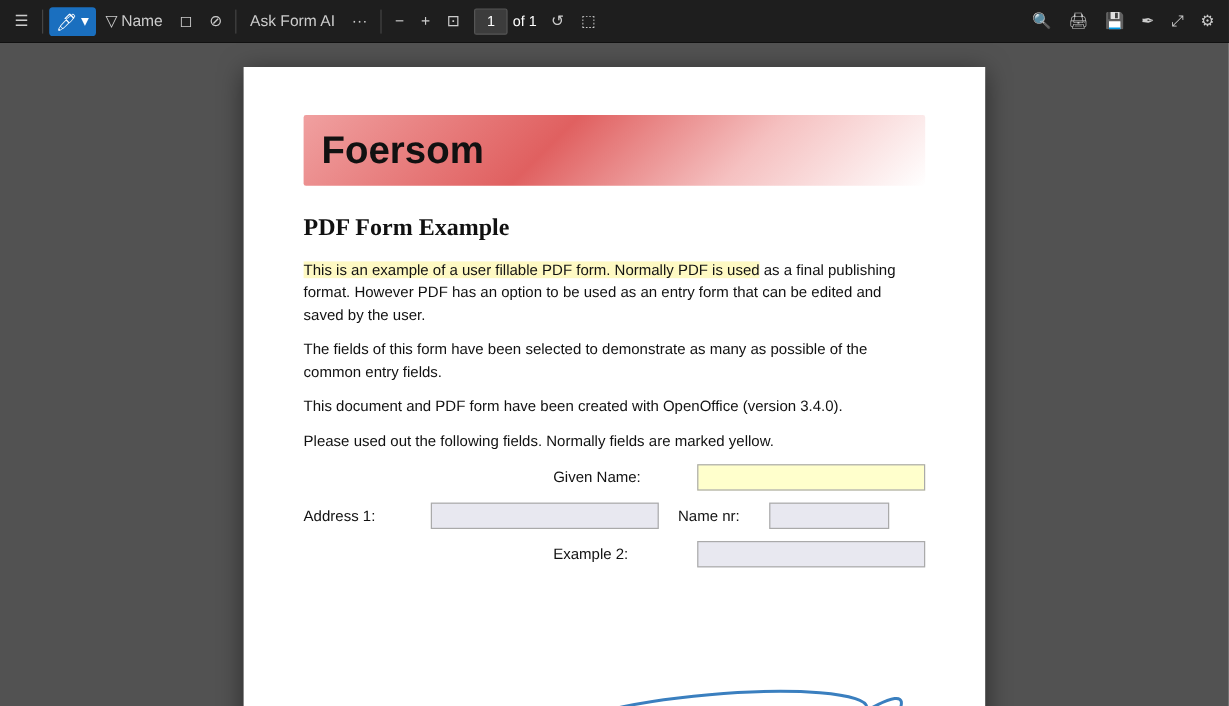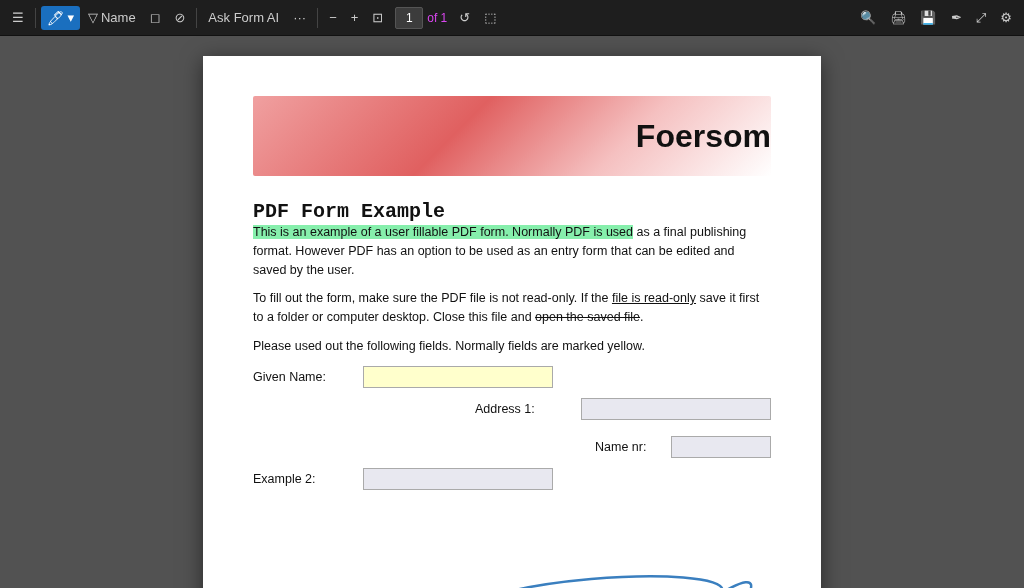--- a/index.html
+++ b/index.html
@@ -60,21 +60,21 @@
       width: 28px;
       height: 22px;
       background: #3c3c3c;
       border: 1px solid #555;
       color: #fff;
       text-align: center;
       font-size: 12px;
       border-radius: 2px;
     }
     .page-of {
-      color: #d946ef;
+      color: #ffffff;
       font-size: 12px;
     }
 
     
     .main {
       flex: 1;
       display: flex;
       overflow: hidden;
       background: #3c3c3c;
     }
@@ -94,52 +94,52 @@
       width: 618px;
       min-height: 800px;
       box-shadow: 0 4px 20px rgba(0,0,0,0.5);
       padding: 40px 50px;
       position: relative;
     }
 
     
     .pdf-header-banner {
       width: 100%;
-      height: 80px;
+      height: 59px;
       background: linear-gradient(135deg, #f0a0a0 0%, #e06060 40%, #f5c0c0 70%, #fff 100%);
       border-radius: 2px;
       display: flex;
       align-items: center;
       padding-left: 15px;
       margin-bottom: 24px;
-      justify-content: flex-end;
     }
     .pdf-header-title {
       font-size: 32px;
       font-weight: 900;
       color: #111;
       font-family: Arial, sans-serif;
     }
 
     
     .pdf-section-title {
       font-size: 20px;
       font-weight: bold;
       color: #111;
-      font-family: Liberation Mono, monospace;
+      margin-bottom: 14px;
+      font-family: Liberation Serif, serif;
     }
     .pdf-para {
       font-size: 12.5px;
       color: #111;
       margin-bottom: 10px;
       line-height: 1.5;
       font-family: Arial, sans-serif;
     }
     .highlight-yellow {
-      background-color: #86efac;
+      background-color: #fef9c3;
       color: #111;
     }
     .underline {
       text-decoration: underline;
     }
     .strikethrough {
       text-decoration: line-through;
     }
 
     
@@ -147,21 +147,22 @@
       position: absolute;
       top: 0; left: 0;
       width: 100%;
       height: 100%;
       pointer-events: none;
     }
     .form-row {
       display: flex;
       align-items: center;
       margin-bottom: 10px;
-      gap: 10px;
+      gap: 20px;
+      justify-content: flex-end;
     }
     .form-label {
       font-size: 12.5px;
       color: #111;
       width: 100px;
       font-family: Arial, sans-serif;
       flex-shrink: 0;
     }
     .form-input {
       height: 22px;
@@ -179,24 +180,23 @@
     }
     .form-input-small {
       height: 22px;
       border: 1px solid #aaa;
       background: #e8e8f0;
       width: 100px;
       font-size: 12px;
     }
     .form-row-double {
       display: flex;
-      align-items: flex-end;
+      align-items: flex-start;
       gap: 16px;
       margin-bottom: 10px;
-      flex-direction: column;
     }
     .form-group {
       display: flex;
       align-items: center;
       gap: 6px;
     }
   </style>
 </head>
 <body>
 
@@ -281,25 +281,24 @@
       <div class="pdf-header-banner">
         <span class="pdf-header-title">Foersom</span>
       </div>
 
       <div class="pdf-section-title">PDF Form Example</div>
 
       <p class="pdf-para">
         <span class="highlight-yellow">This is an example of a user fillable PDF form. Normally PDF is used</span><span> as a final publishing format. However PDF has an option to be used as an entry form that can be edited and saved by the user.</span>
       </p>
 
-
-
-      <p class="pdf-para">
-        To fill out the form, make sure the PDF file is not read-only. If the <span class="underline">file is read-only</span> save it first to a folder or computer desktop. Close this file and <span class="strikethrough">open the saved file</span>.
-      </p>
+      <p class="pdf-para">The fields of this form have been selected to demonstrate as many as possible of the common entry fields.</p>
+
+      <p class="pdf-para">This document and PDF form have been created with OpenOffice (version 3.4.0).</p>
+
 
       <p class="pdf-para">
         <span>Please used out the following fields.</span><span> Normally fields are marked yellow.</span>
       </p>
 
       <div class="form-row">
         <span class="form-label">Given Name:</span>
         <input class="form-input" type="text" style="">
       </div>
 

